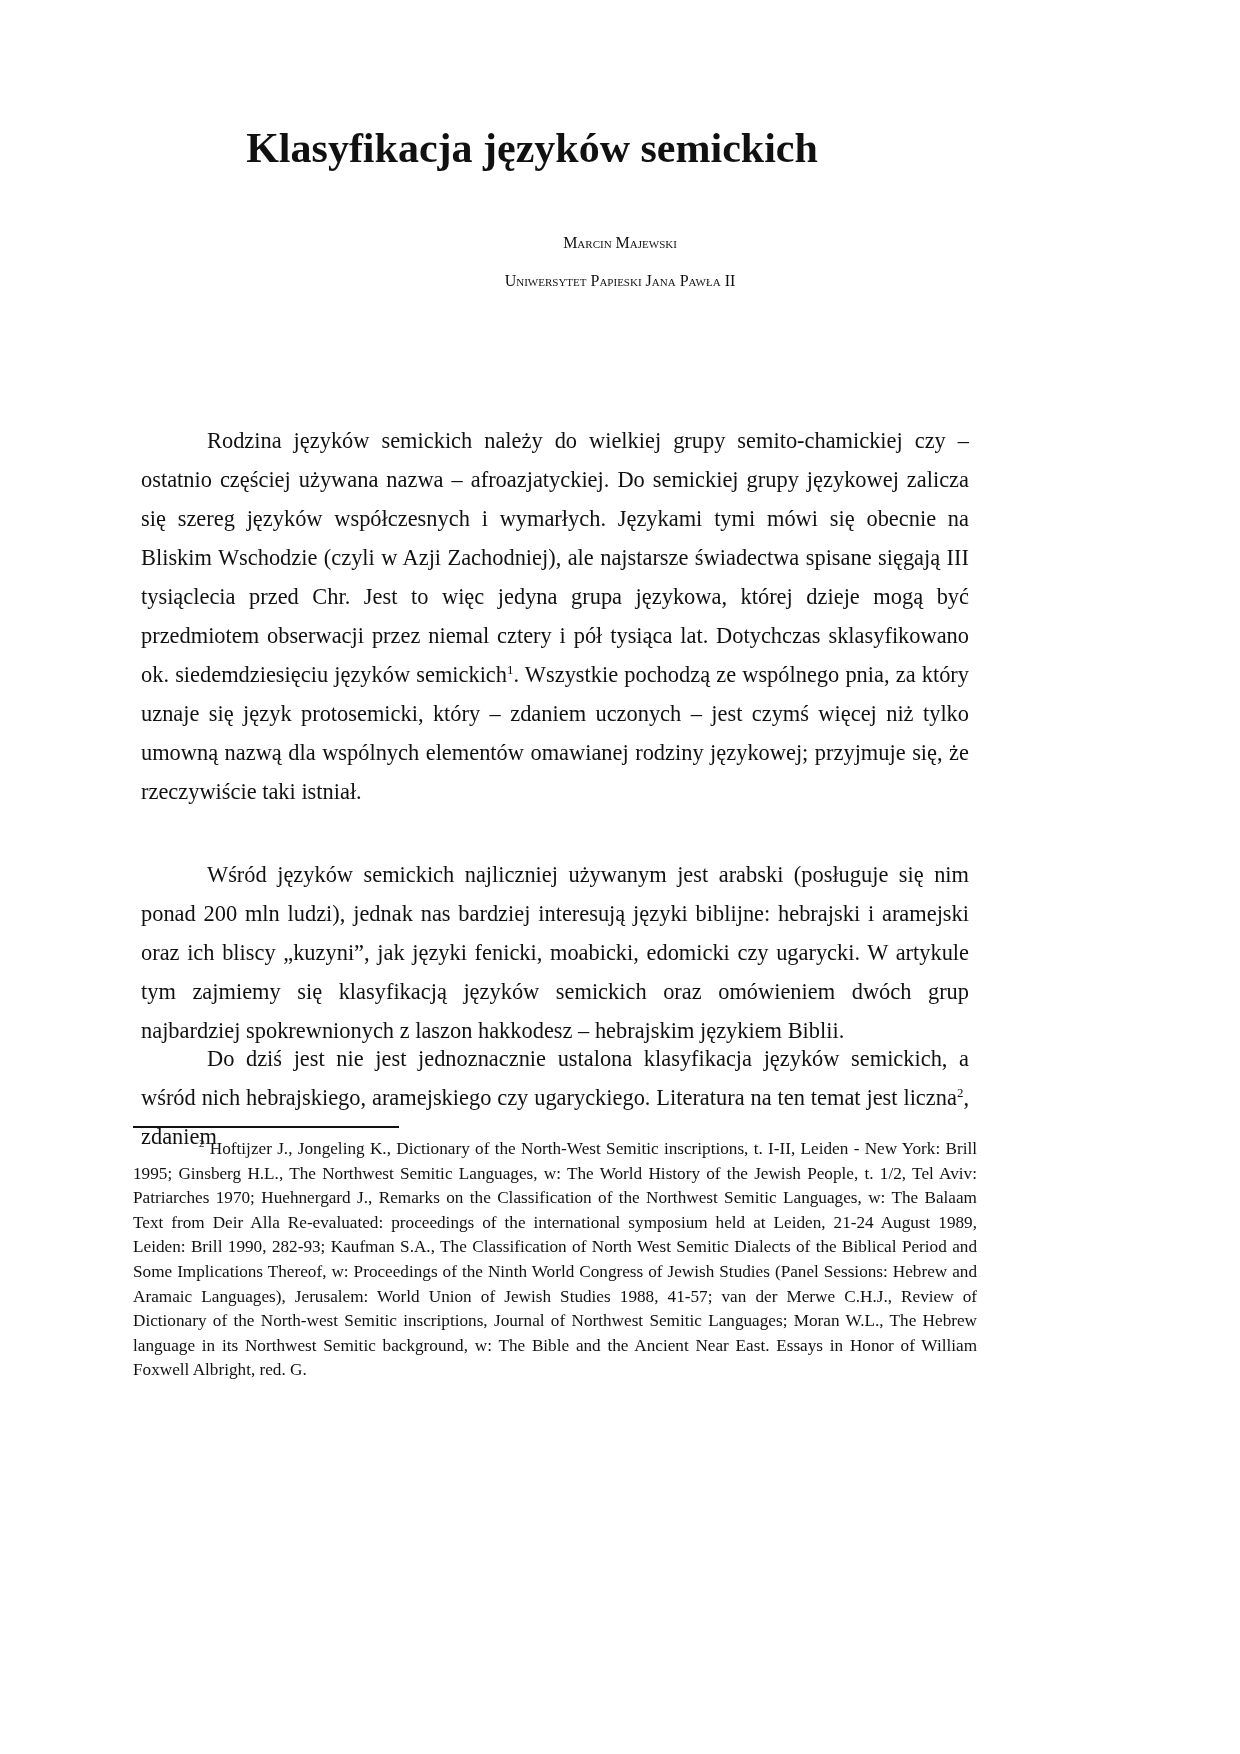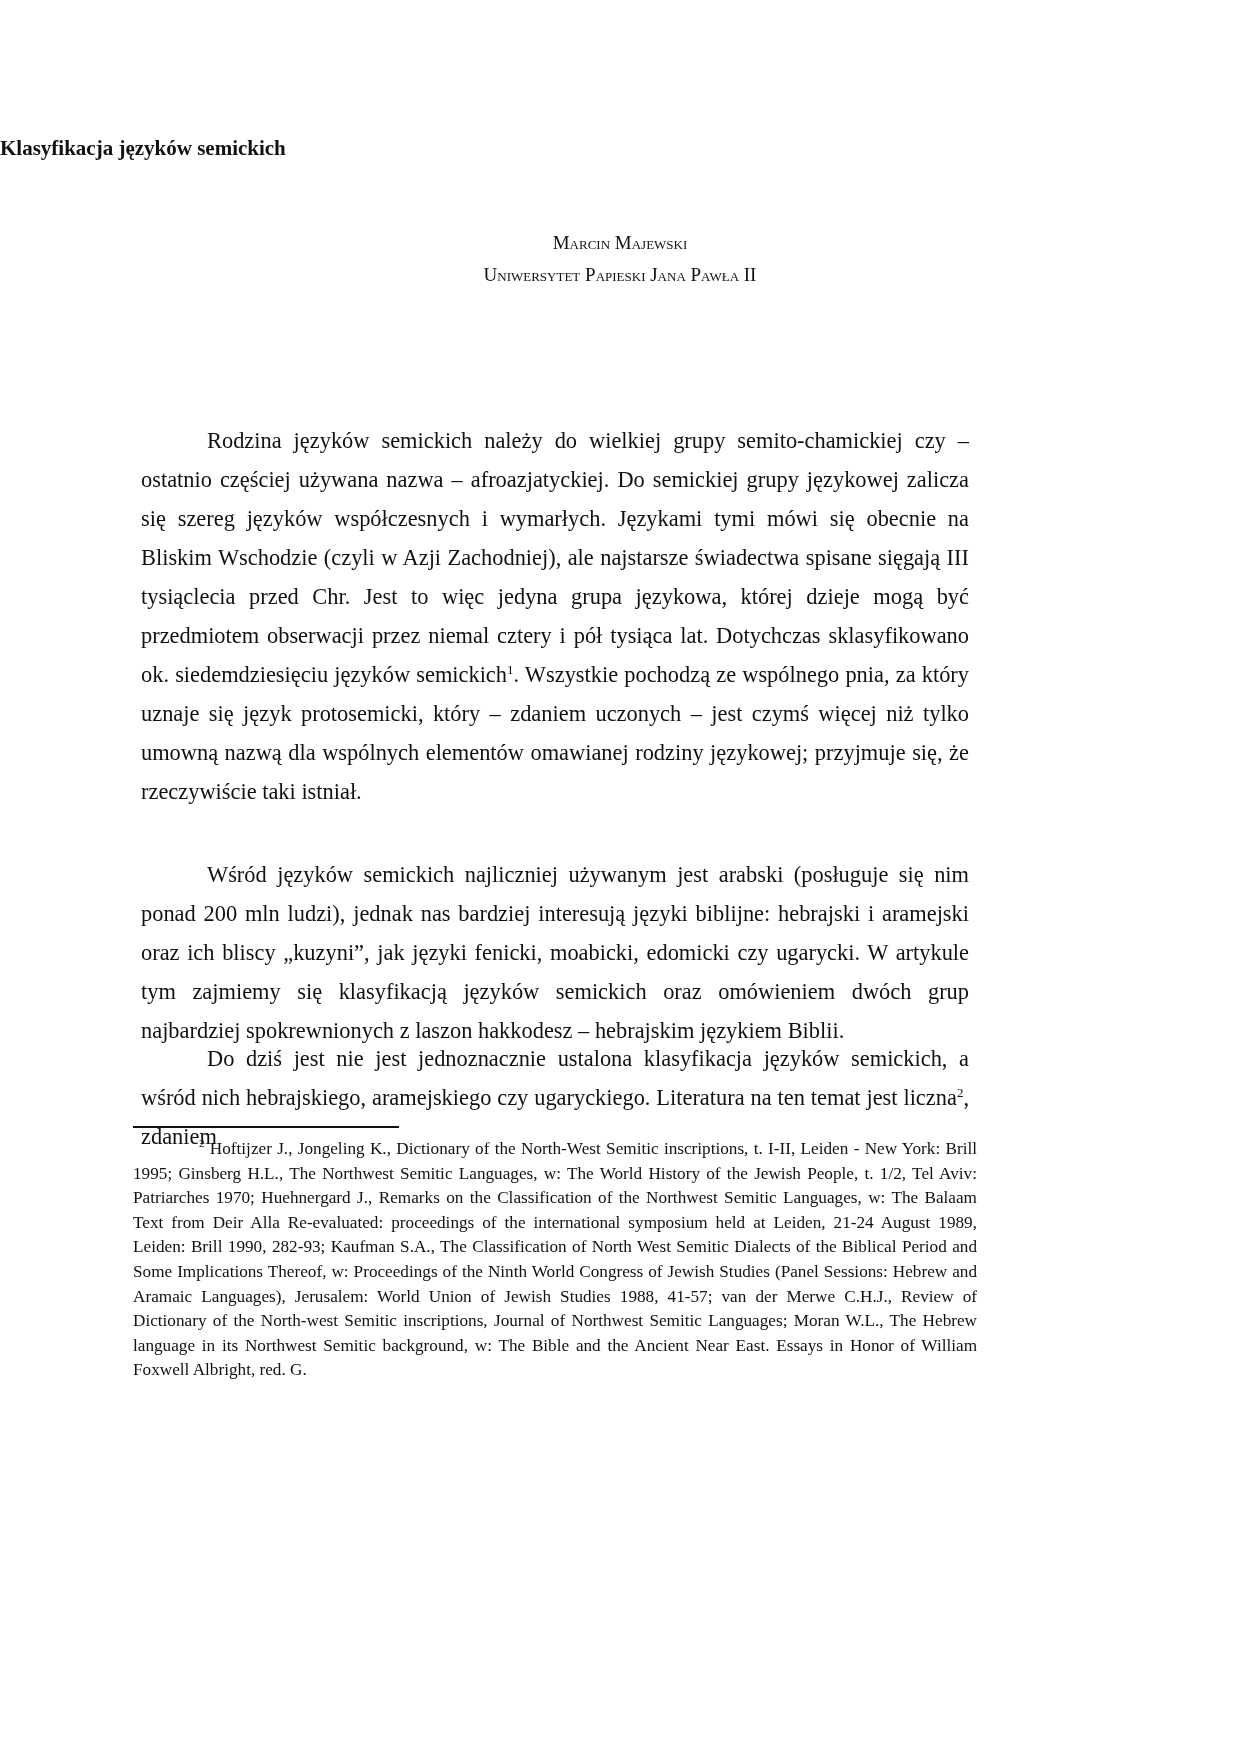--- a/index.html
+++ b/index.html
@@ -1,24 +1,24 @@
 <!DOCTYPE html>
 <html><head>
 <meta charset="utf-8">
 <style>
   html, body { margin: 0; padding: 0; background: #ffffff; }
   body { width: 1240px; height: 1754px; position: relative; overflow: hidden; color: #111111;
          font-family: "Liberation Serif", "DejaVu Serif", serif; }
   .page { position: absolute; left: 0; top: 0; width: 1240px; height: 1754px; }
-  .title { position: absolute; top: 126px; left: 0; width: 1064px; 
-           font-weight: bold; font-size: 21px; line-height: 44px; }
+  .title { position: absolute; top: 126px; left: 0; width: 1064px; text-align: center;
+           font-weight: bold; font-size: 42px; line-height: 44px; }
   .author, .affil { position: absolute; left: 0; width: 1240px; text-align: center;
-           font-variant: small-caps; font-size: 19px; line-height: 30px; }
+           font-variant: small-caps; font-size: 16px; line-height: 30px; }
   .author { top: 228px; }
-  .affil { top: 260px; }
+  .affil { top: 266px; }
   .body { position: absolute; left: 133px; width: 844px; font-size: 22.4px; line-height: 39px;
           text-align: justify; }
   .body p { margin: 8px; text-indent: 66px; }
   .p1 { top: 413px; }
   .p2 { top: 847px; }
   .p3 { top: 1031px; }
   sup { font-size: 13px; line-height: 0; vertical-align: super; }
   .fn-rule { position: absolute; left: 133px; top: 1126px; width: 266px; height: 2px; background: #111; }
   .footnotes { position: absolute; left: 133px; top: 1137px; width: 844px; font-size: 17.2px;
                line-height: 24.6px; text-align: justify; }

